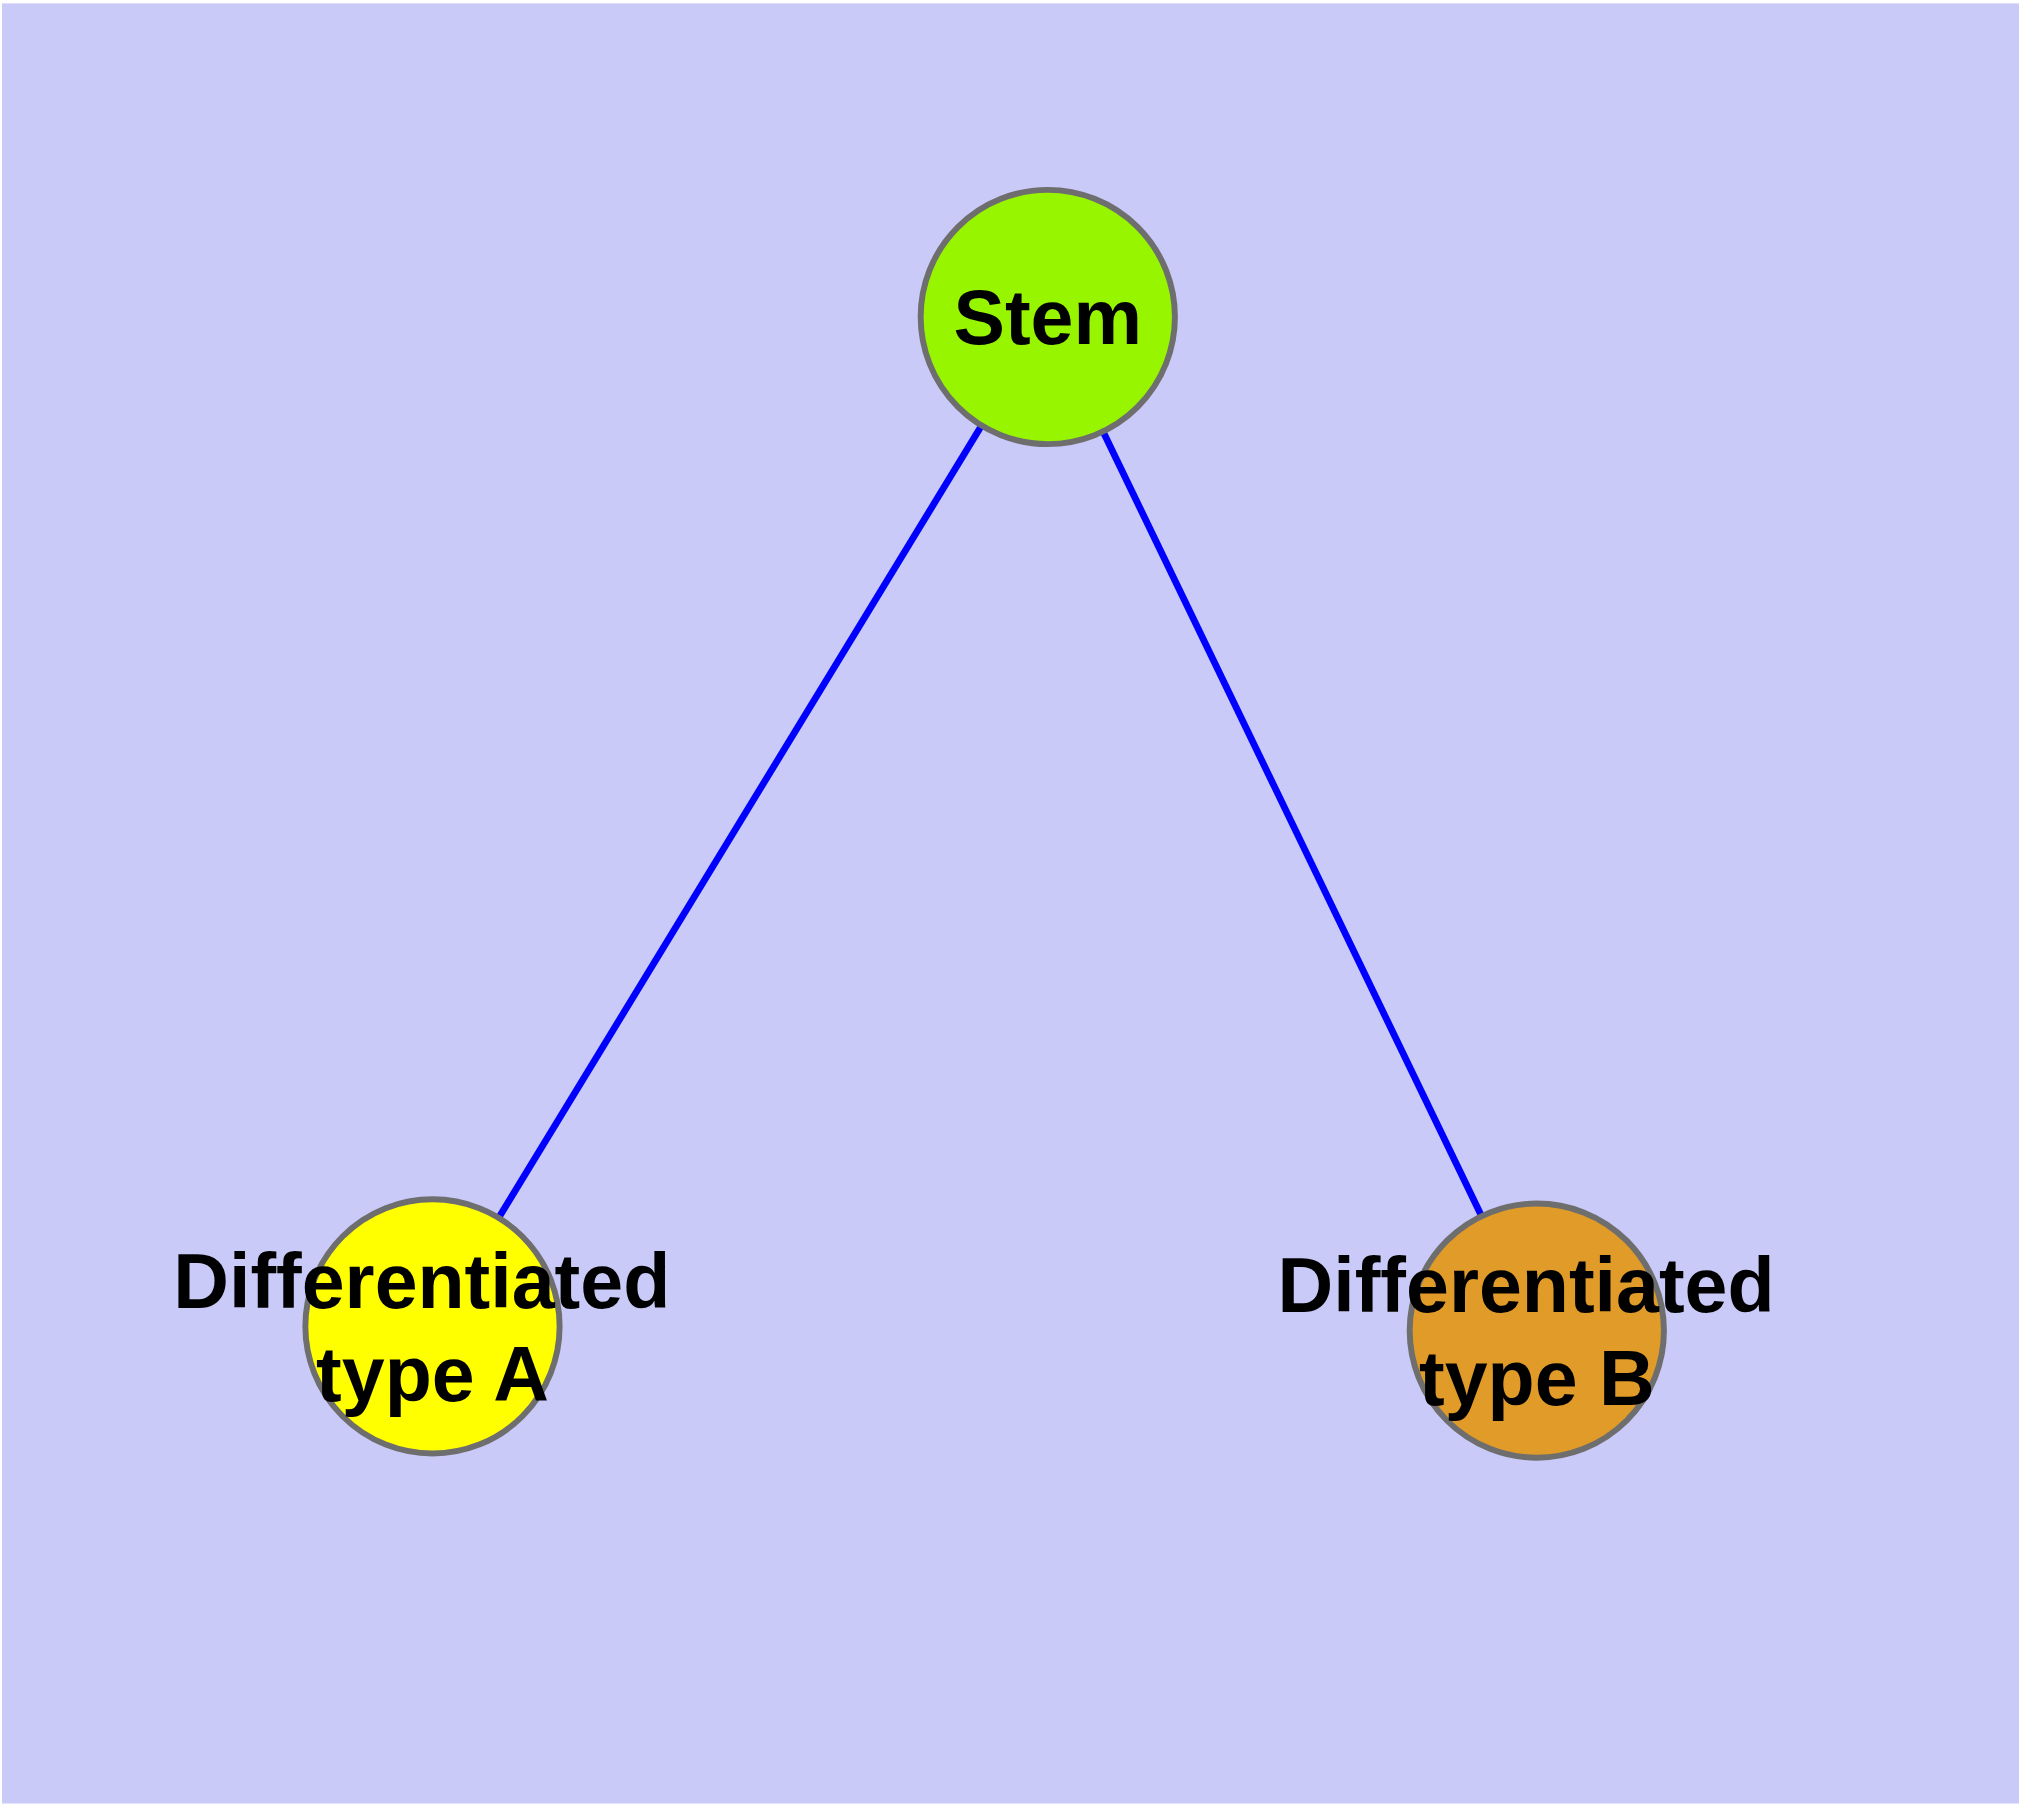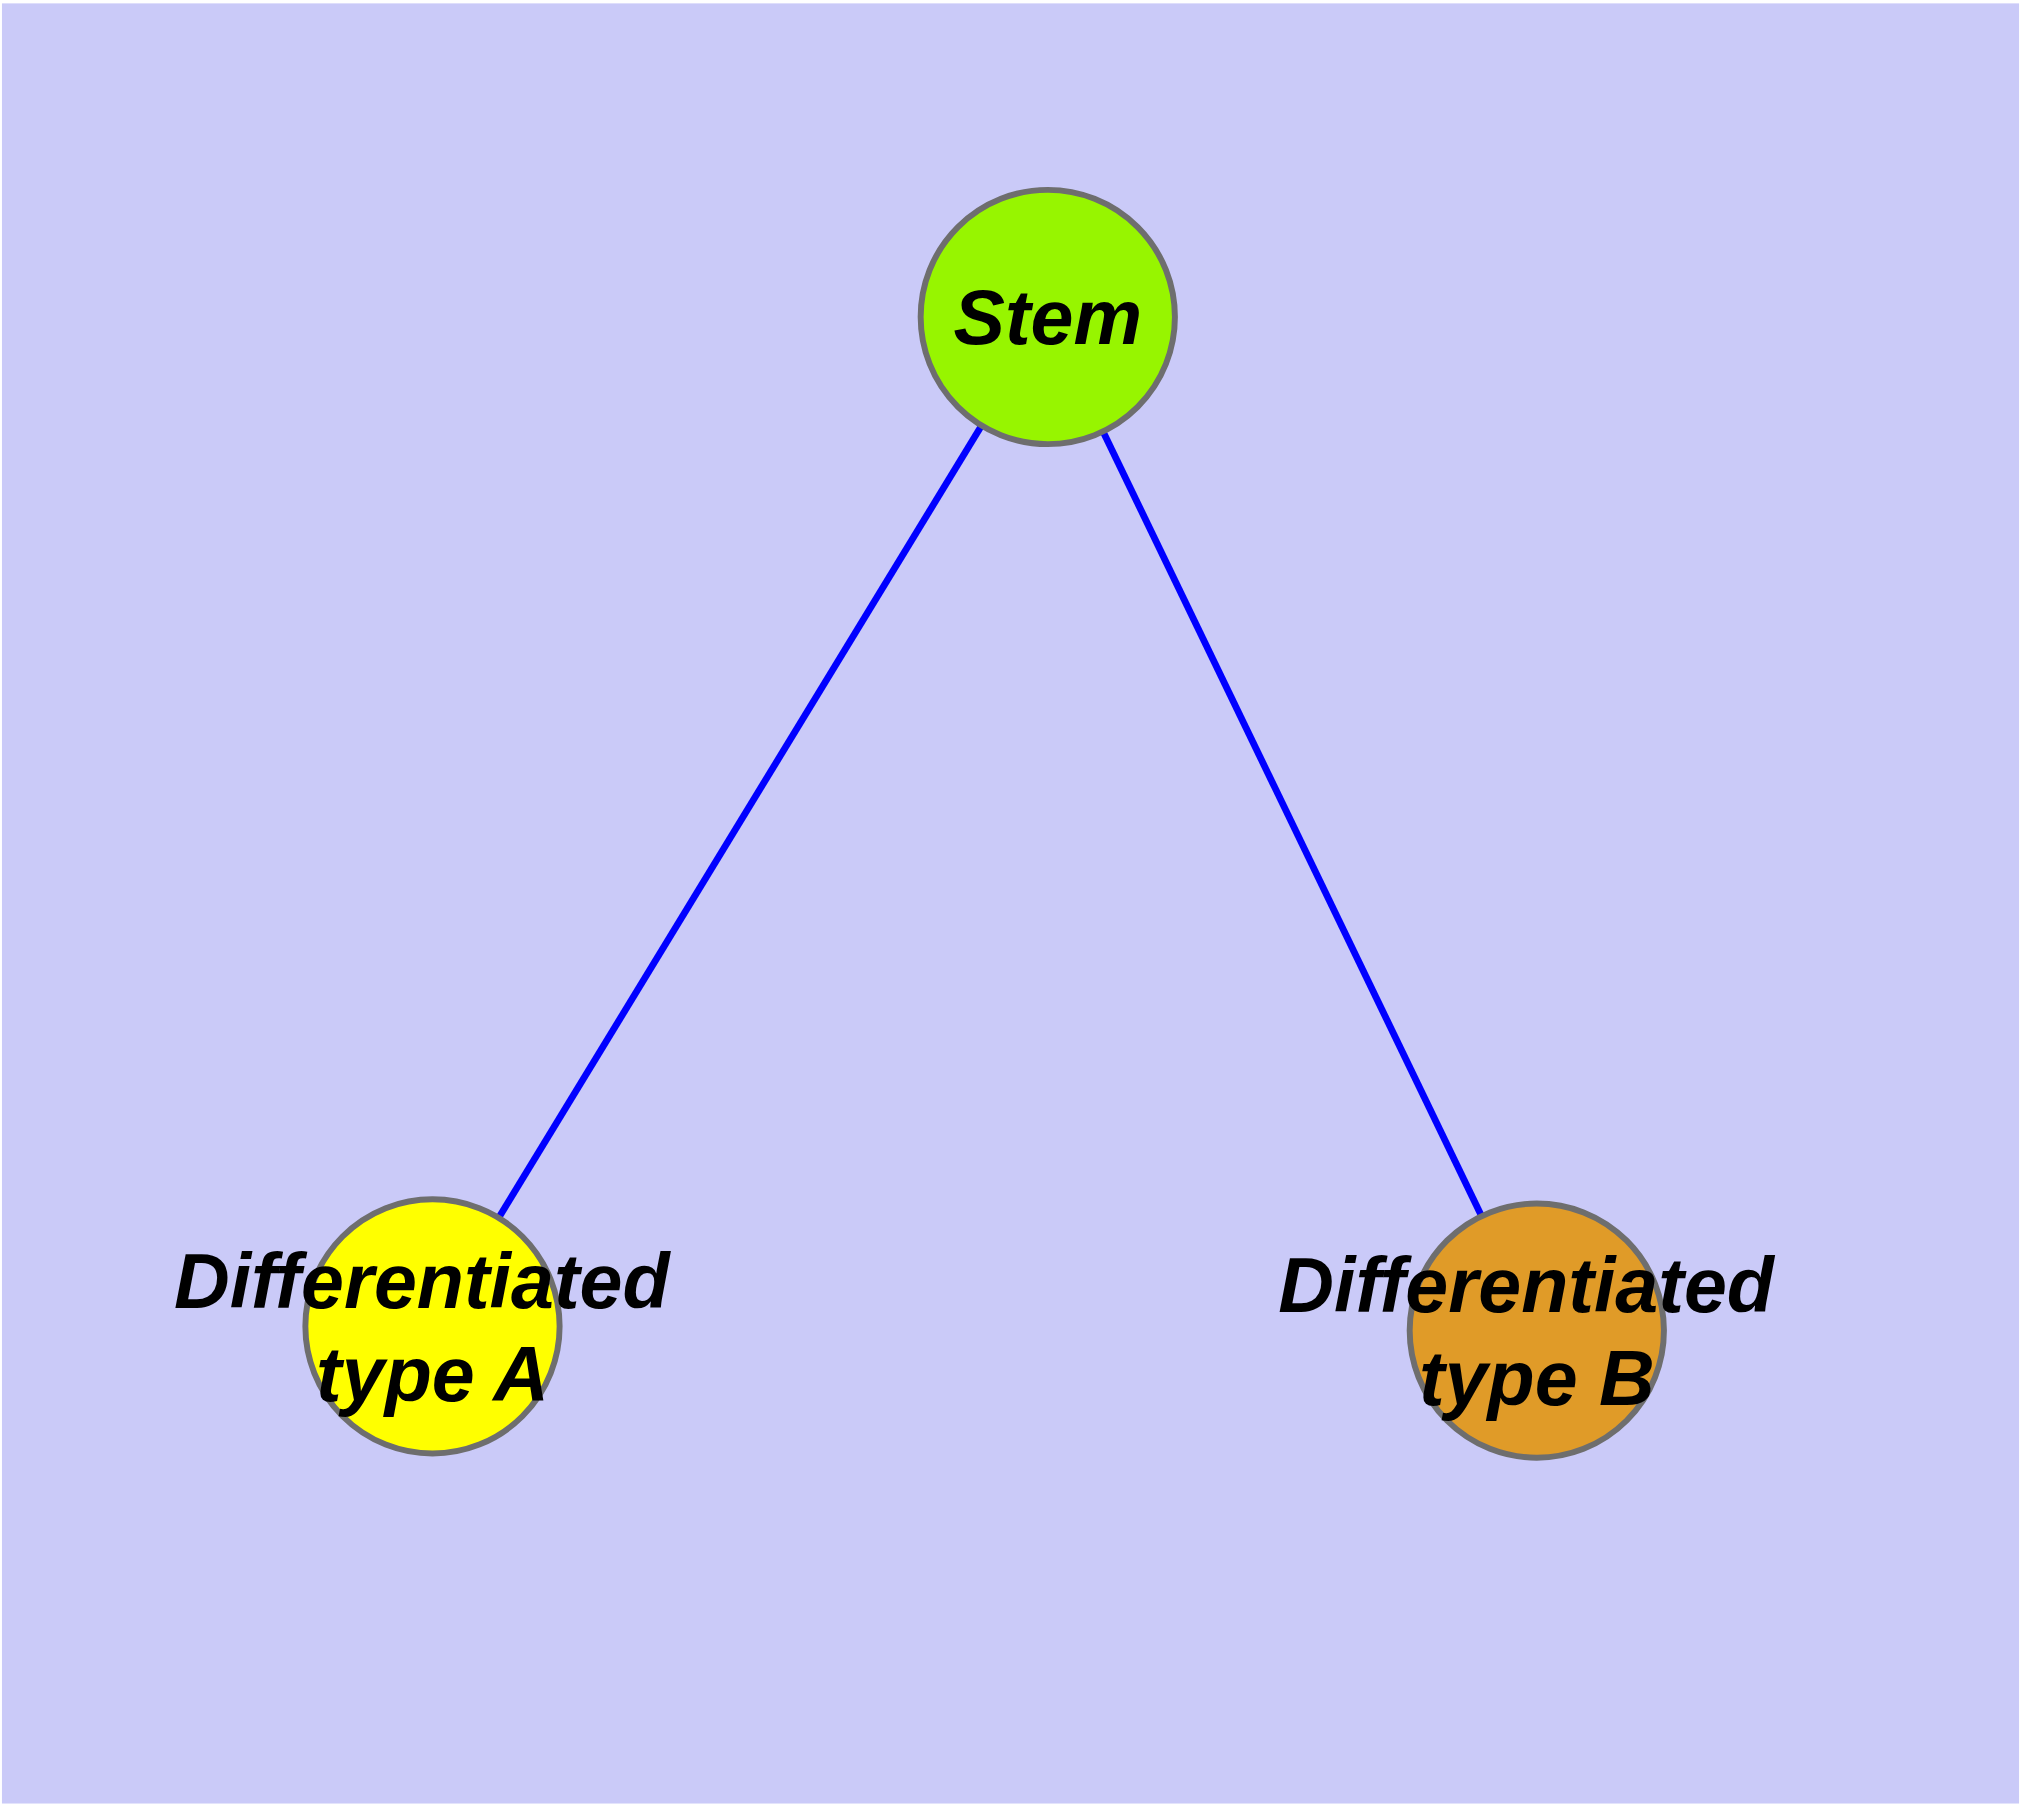--- a/index.html
+++ b/index.html
@@ -8,21 +8,20 @@
     background: #ffffff;
     width: 2021px;
     height: 1812px;
     overflow: hidden;
   }
   #figure {
     position: relative;
     width: 2021px;
     height: 1812px;
     background: var(--page-bg, #ffffff);
-    font-style: italic;
   }
   svg {
     display: block;
     font-family: "Liberation Sans", "DejaVu Sans", sans-serif;
   }
   .canvas-rect {
     fill: var(--canvas-bg, #CACAF8);
   }
   .edge {
     stroke: var(--edge-color, #0000FF);

